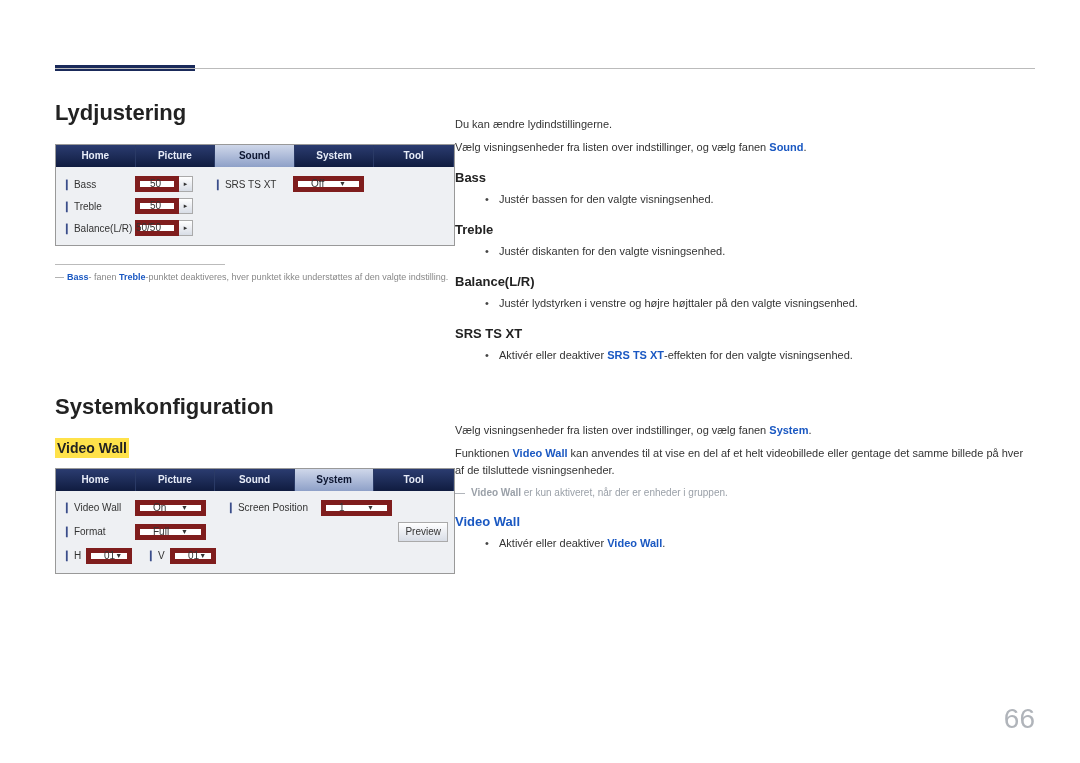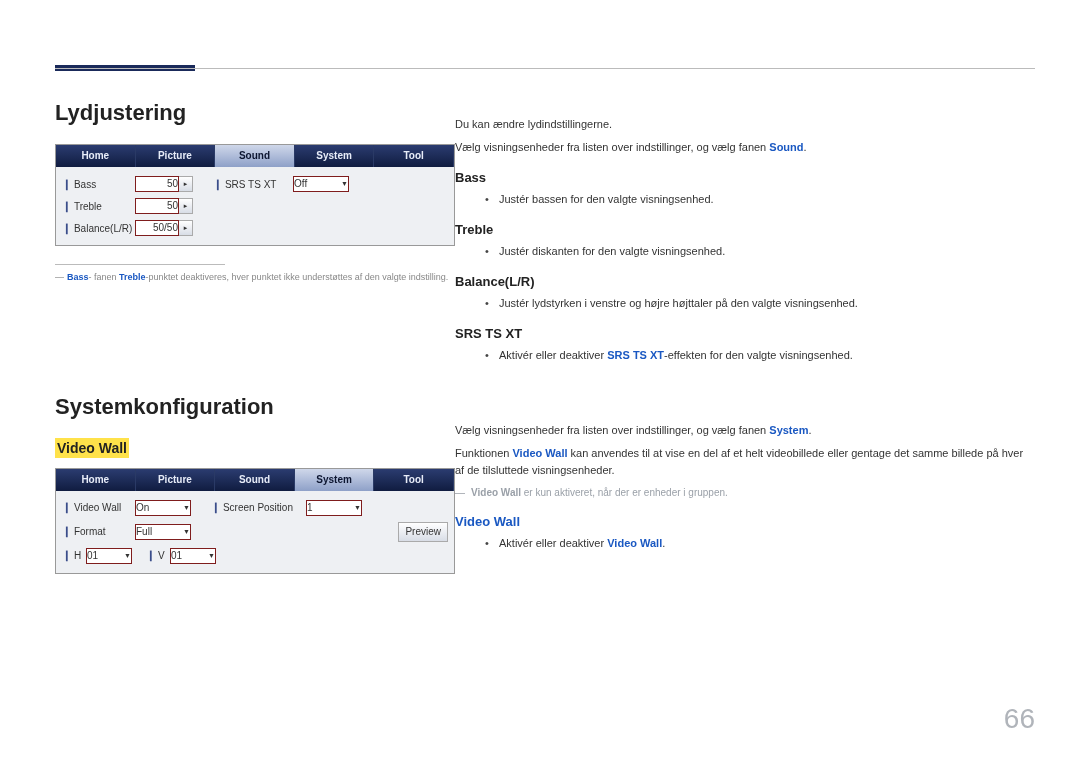--- a/index.html
+++ b/index.html
@@ -93,44 +93,44 @@
     width: 73px;
     padding-left: 4px;
   }
   .row .lbl::before {
     content: "▎";
     color: #3a4d8a;
     margin-right: 1px;
     font-size: 9px;
   }
   .valuebox, .dropdown {
-    border: 1px solid #7f1d1d;
+    border: 5px solid #7f1d1d;
     background: #fff;
     height: 16px;
     line-height: 14px;
-    padding: 0 0;
+    padding: 0 13px;
     font-size: 10px;
     display: inline-flex;
     align-items: center;
     justify-content: space-between;
   }
   .valuebox { width: 44px; justify-content: flex-end; }
   .spinbtn {
     width: 14px;
     height: 16px;
     border: 1px solid #aaa;
     border-left: none;
     background: linear-gradient(#fff,#d8dde6);
     display: inline-flex;
     align-items: center;
     justify-content: center;
     font-size: 7px;
     color: #333;
   }
-  .dropdown { width: 56px; }
+  .dropdown { width: 71px; }
   .dropdown .arrow { font-size: 7px; color: #333; margin-left: auto; }
   .previewbtn {
     border: 1px solid #aaa;
     background: linear-gradient(#fff,#d8dde6);
     height: 20px;
     padding: 4px 6px;
     font-size: 10px;
     display: inline-flex;
     align-items: center;
   }

